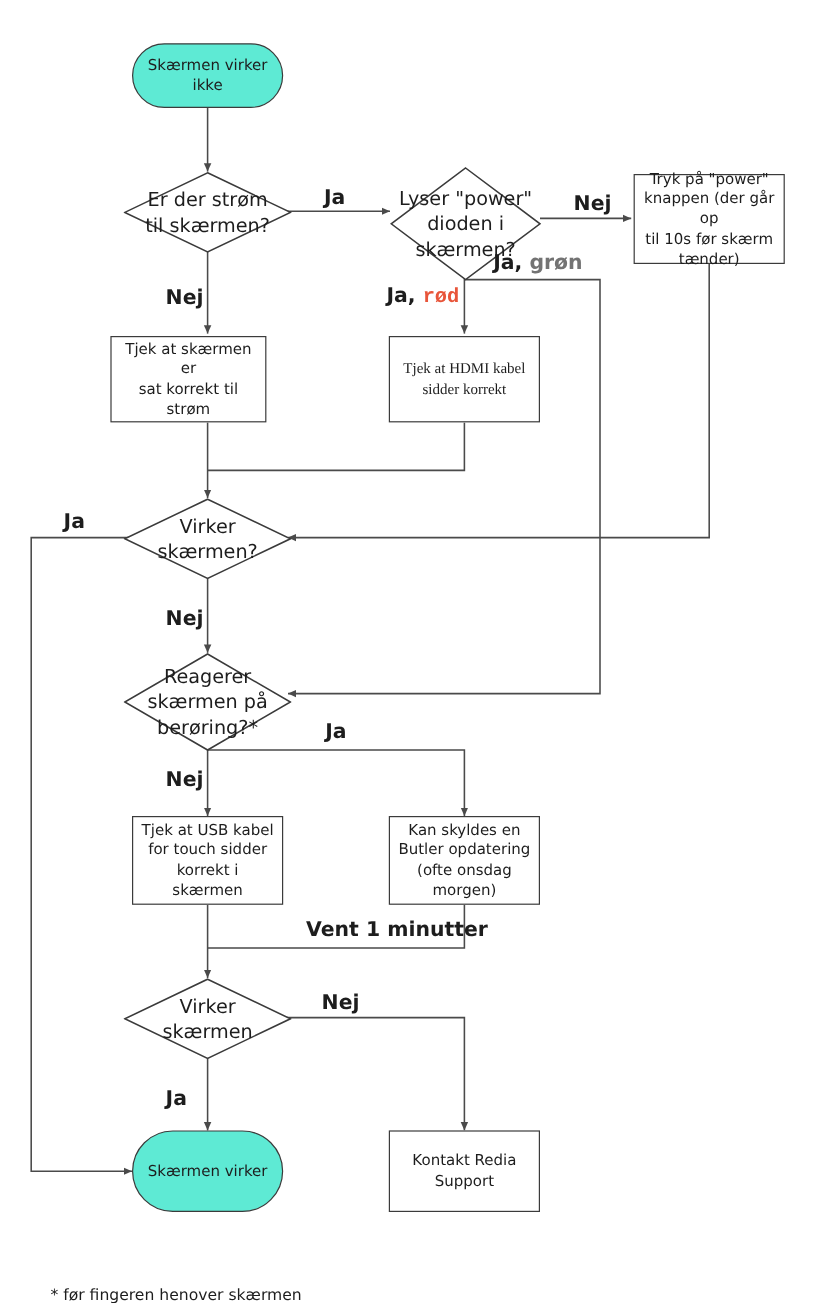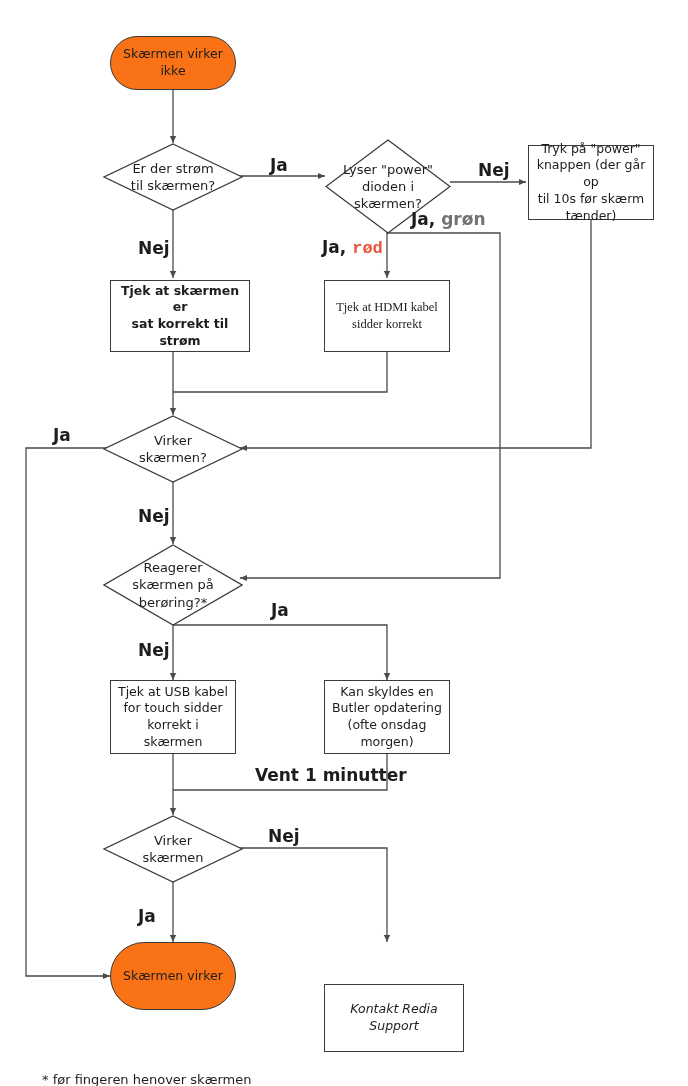--- a/index.html
+++ b/index.html
@@ -36,41 +36,41 @@
     line-height: 1.34;
     z-index: 2;
   }
   .node .txt {
     padding: 0 6px;
     white-space: pre-line;
   }
   .terminal {
     border: 1.3px solid #3b3b3b;
     border-radius: 999px;
-    background: #f97316;
+    background: #5eead4;
   }
   .process {
     border: 1.3px solid #3b3b3b;
     background: #ffffff;
   }
   .decision {
     background: transparent;
     border: none;
   }
   .decision .dshape {
     position: absolute;
     left: 0;
     top: 0;
     width: 100%;
     height: 100%;
   }
   .decision .txt {
     position: relative;
     z-index: 2;
-    font-size: 13px;
+    font-size: 16px;
     line-height: 1.32;
   }
   .edge-label {
     position: absolute;
     font-weight: bold;
     font-size: 17px;
     color: #1d1d1d;
     white-space: nowrap;
     z-index: 3;
   }
@@ -157,21 +157,21 @@
 skærmen?</span>
   </div>
 
   <div class="node process" style="left:528px; top:145px; width:126px; height:75px;">
     <span class="txt">Tryk på "power"
 knappen (der går op
 til 10s før skærm
 tænder)</span>
   </div>
 
-  <div class="node process" style="left:110px; top:280px; width:140px; height:72px;font-weight:bold;">
+  <div class="node process" style="left:92px; top:280px; width:130px; height:72px;">
     <span class="txt">Tjek at skærmen er
 sat korrekt til strøm</span>
   </div>
 
   <div class="node process" style="left:324px; top:280px; width:126px; height:72px;font-family:Liberation Serif, serif;">
     <span class="txt">Tjek at HDMI kabel
 sidder korrekt</span>
   </div>
 
   <div class="node decision" style="left:103px; top:415px; width:140px; height:68px;">
@@ -209,21 +209,21 @@
       <polygon points="70,1 139,34 70,67 1,34" fill="#ffffff" stroke="#3b3b3b" stroke-width="1.3"></polygon>
     </svg>
     <span class="txt">Virker
 skærmen</span>
   </div>
 
   <div class="node terminal" style="left:110px; top:942px; width:126px; height:68px;">
     <span class="txt">Skærmen virker</span>
   </div>
 
-  <div class="node process" style="left:324px; top:984px; width:140px; height:68px;font-style:italic;">
+  <div class="node process" style="left:324px; top:942px; width:126px; height:68px;">
     <span class="txt">Kontakt Redia
 Support</span>
   </div>
 
   <div class="edge-label" style="left:270px; top:155px;">Ja</div>
 
   <div class="edge-label" style="left:138px; top:238px;">Nej</div>
 
   <div class="edge-label" style="left:478px; top:160px;">Nej</div>
 

